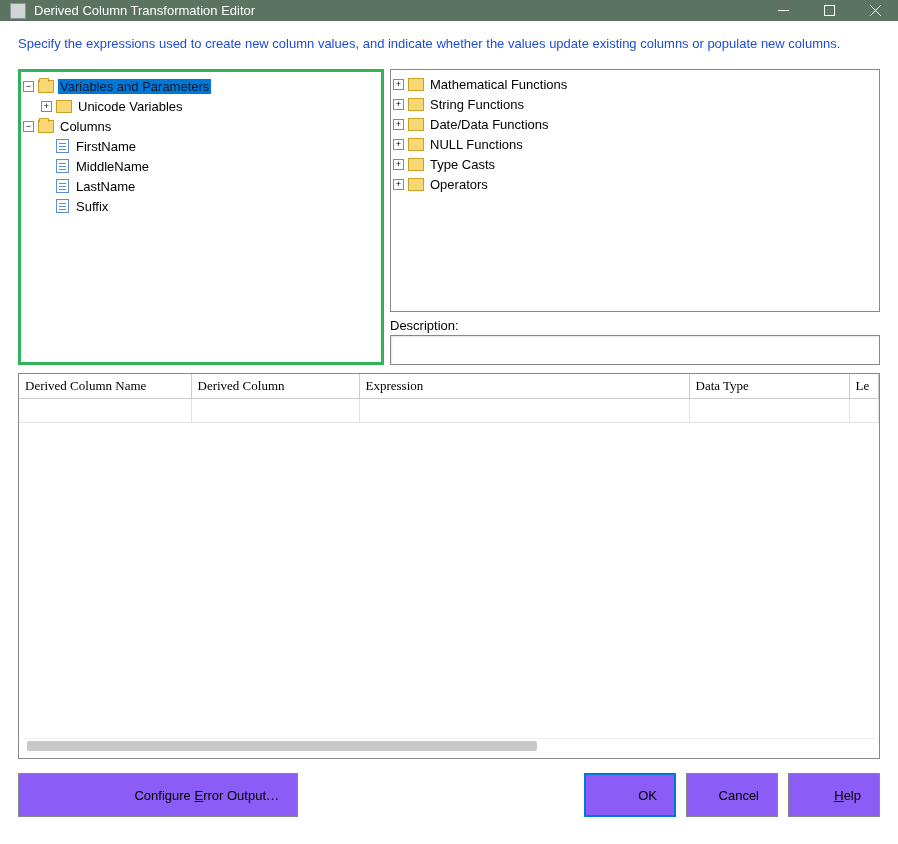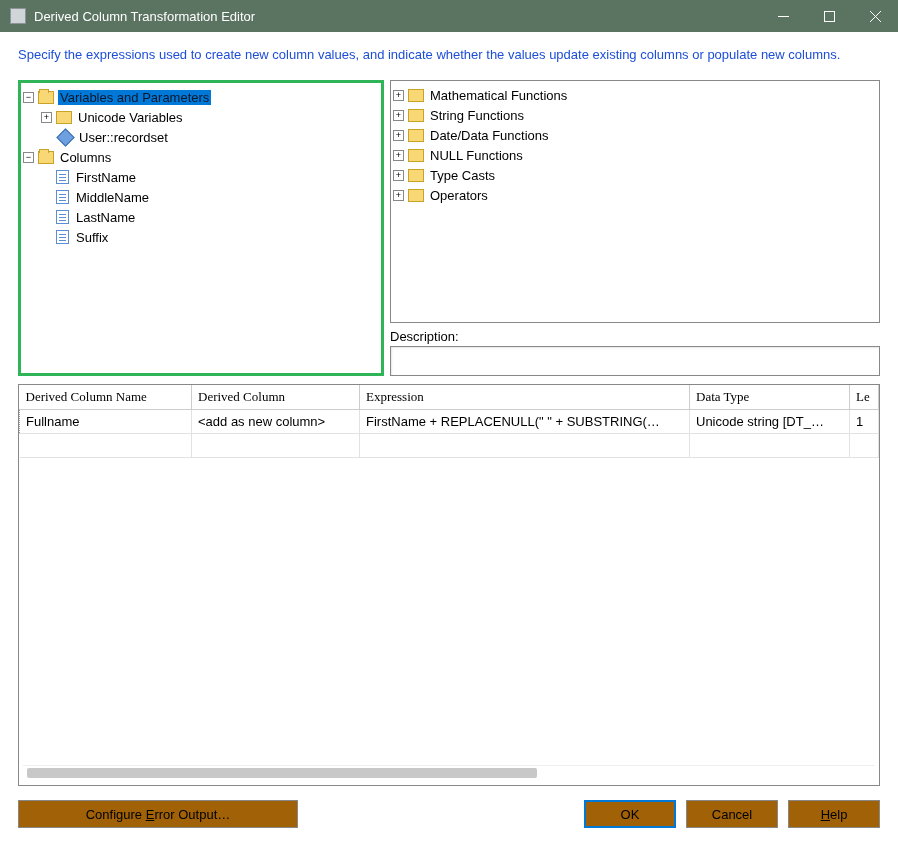--- a/index.html
+++ b/index.html
@@ -1,18 +1,18 @@
 <!DOCTYPE html>
 <html><head>
 <meta charset="utf-8">
 <style>
 * { box-sizing: border-box; margin: 0; padding: 0; }
 body { font-family: "Segoe UI", Tahoma, sans-serif; font-size: 13px; background: #fff; width: 898px; height: 844px; overflow: hidden; }
 
-.titlebar { background: #5b7461; height: 32px; display: flex; align-items: center; color: #fff; font-size: 13px; }
+.titlebar { background: #5b7461; height: 21px; display: flex; align-items: center; color: #fff; font-size: 13px; }
 .titlebar .app-icon { width: 16px; height: 16px; margin: 0 8px 0 10px; background: #d0d5d8; border: 1px solid #8a9499; }
 .titlebar .title { flex: 1; }
 .titlebar .win-btn { width: 46px; height: 32px; display: flex; align-items: center; justify-content: center; color: #fff; font-family: inherit; }
 
 .content { padding: 14px 18px 0 18px; display: flex; flex-direction: column; height: calc(100% - 32px); }
 .description-text { color: #1d4ed8; line-height: 1.4; margin-bottom: 16px; }
 
 .panes { display: flex; gap: 6px; height: 296px; }
 .left-pane { width: 366px; border: 3px solid #2fb457; background: #fff; overflow: auto; }
 .right-area { flex: 1; display: flex; flex-direction: column; }
@@ -40,21 +40,21 @@
 .grid th:first-child { border-left: none; }
 .grid td { border: 1px solid #e2e2e2; padding: 4px 6px; height: 24px; overflow: hidden; text-overflow: ellipsis; white-space: nowrap; }
 .grid td:first-child { border-left: none; }
 .grid tr.data td:first-child { border: 1px dotted #999; }
 .grid-body { flex: 1; overflow: auto; background: #fff; }
 .hscroll { height: 16px; background: #fff; position: relative; border-top: 1px solid #eee; margin: 10px 4px 4px 4px; }
 .hscroll .thumb { position: absolute; left: 4px; top: 2px; height: 10px; width: 510px; background: #c8c8c8; border-radius: 2px; }
 
 .footer { display: flex; align-items: center; padding: 14px 0 16px 0; gap: 10px; }
 .footer .spacer { flex: 1; }
-.btn { height: 28px; border: 1px solid #888; background: #a16207; padding: 0 18px; min-width: 92px; font-family: inherit; font-size: 13px; cursor: default; }
+.btn { height: 44px; border: 1px solid #888; background: #8b5cf6; padding: 0 18px; min-width: 92px; font-family: inherit; font-size: 13px; cursor: default; text-align: right; }
 .btn.wide { min-width: 280px; }
 .btn.primary { border: 1px solid #0078d7; box-shadow: inset 0 0 0 1px #0078d7; }
 .u { text-decoration: underline; }
 
 svg.winicon { width: 11px; height: 11px; }
 </style>
 </head>
 <body>
 
 <div class="titlebar">
@@ -86,25 +86,20 @@
       <div class="tree">
         <div class="tree-row">
           <span class="exp">−</span>
           <span class="folder open"></span>
           <span class="label selected">Variables and Parameters</span>
         </div>
         <div class="tree-row indent1">
           <span class="exp">+</span>
           <span class="folder"></span>
           <span class="label">Unicode Variables</span>
-        </div>
-        <div class="tree-row indent1">
-          <span class="exp blank"></span>
-          <span class="var-icon"></span>
-          <span class="label">User::recordset</span>
         </div>
         <div class="tree-row">
           <span class="exp">−</span>
           <span class="folder open"></span>
           <span class="label">Columns</span>
         </div>
         <div class="tree-row indent1">
           <span class="exp blank"></span>
           <span class="col-icon"></span>
           <span class="label">FirstName</span>
@@ -181,27 +176,20 @@
       <thead>
         <tr>
           <th>Derived Column Name</th>
           <th>Derived Column</th>
           <th>Expression</th>
           <th>Data Type</th>
           <th>Le</th>
         </tr>
       </thead>
       <tbody>
-        <tr class="data">
-          <td>Fullname</td>
-          <td>&lt;add as new column&gt;</td>
-          <td>FirstName + REPLACENULL(" " + SUBSTRING(…</td>
-          <td>Unicode string [DT_…</td>
-          <td>1</td>
-        </tr>
         <tr>
           <td></td>
             <td></td>
             <td></td>
             <td></td>
             <td></td>
         </tr>
       </tbody>
     </table>
     <div class="grid-body"></div>

